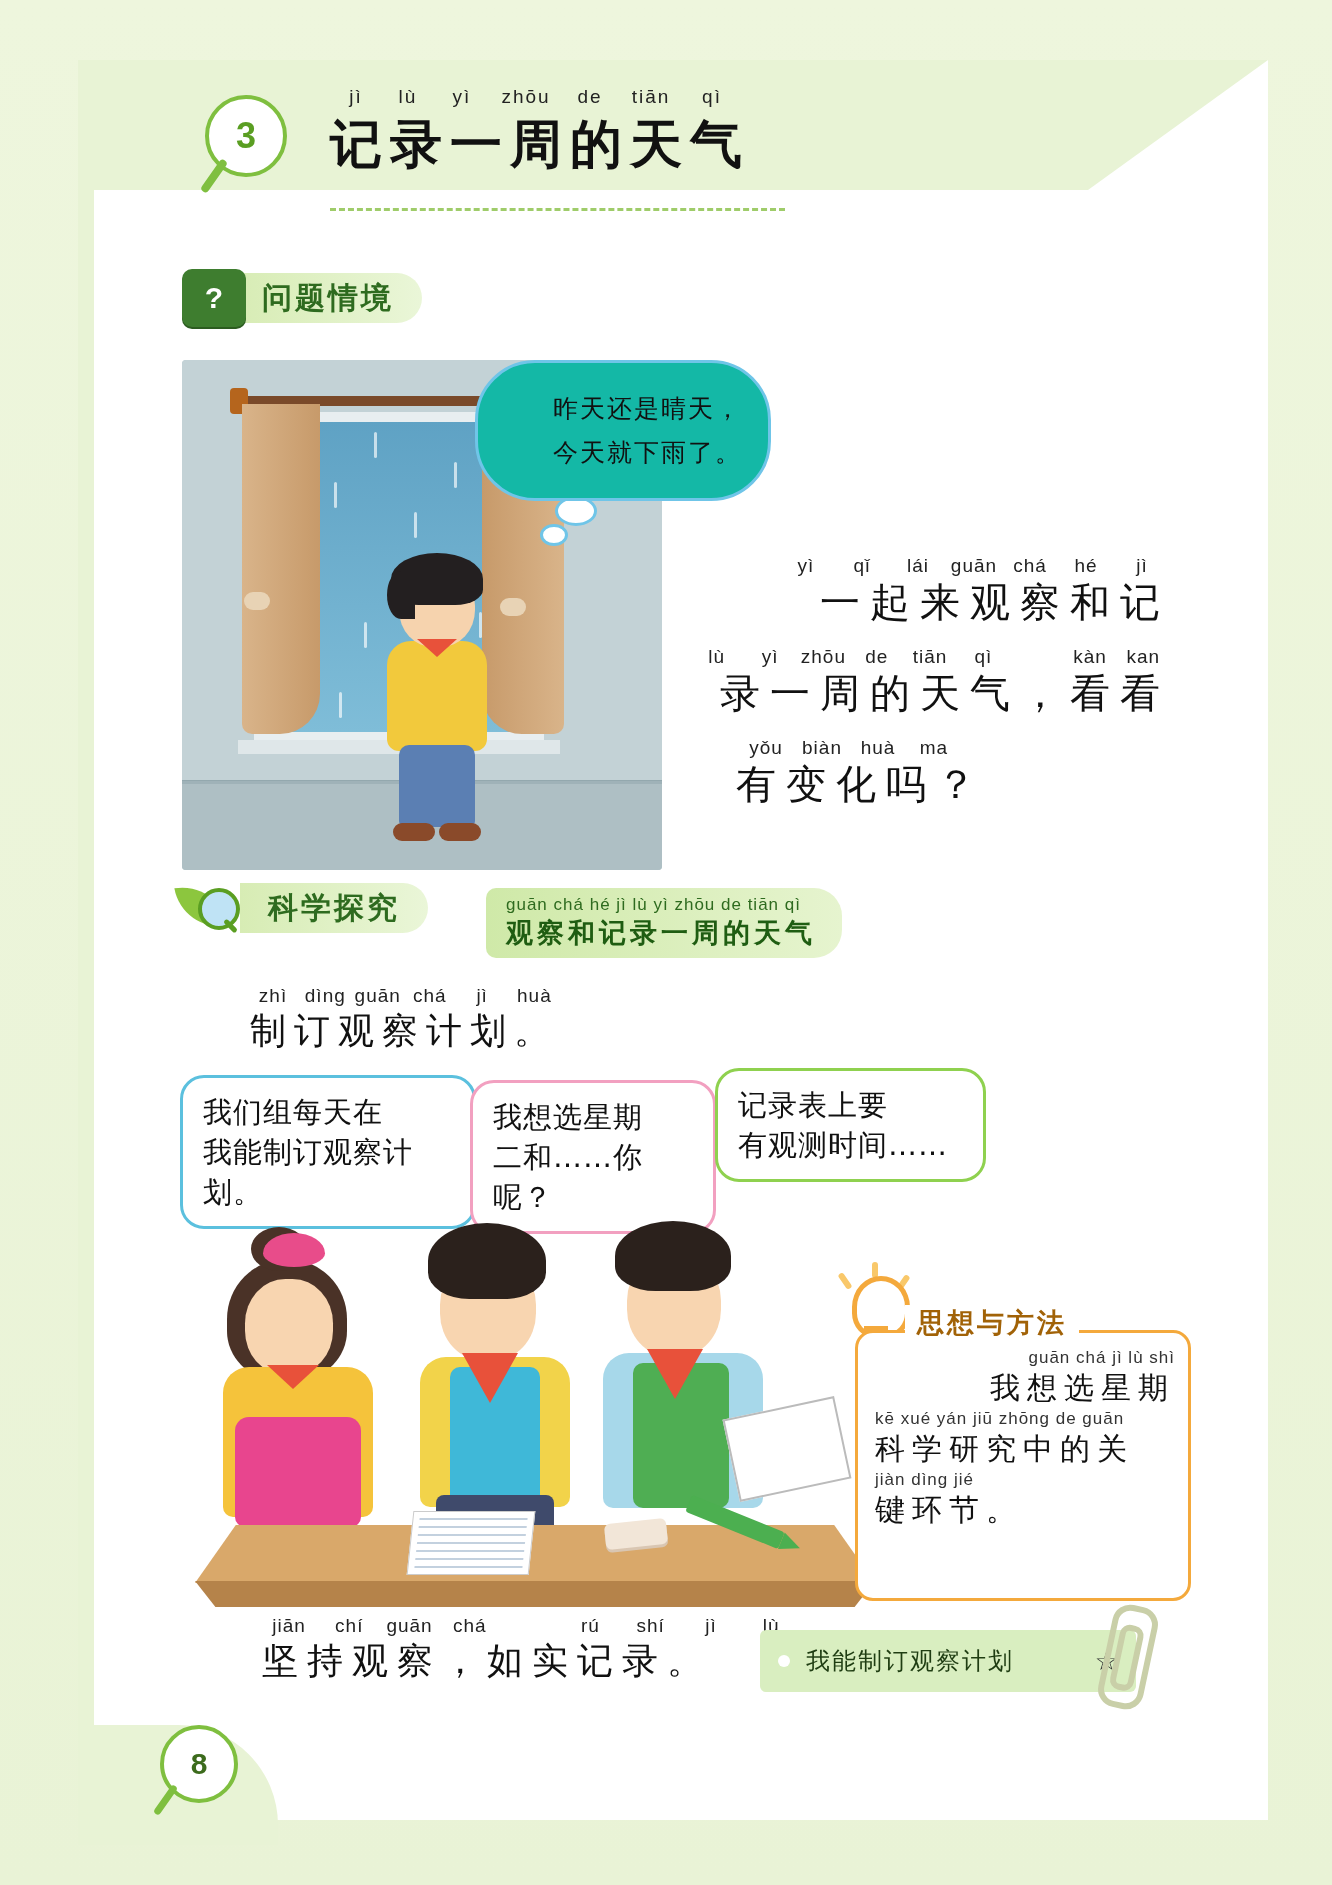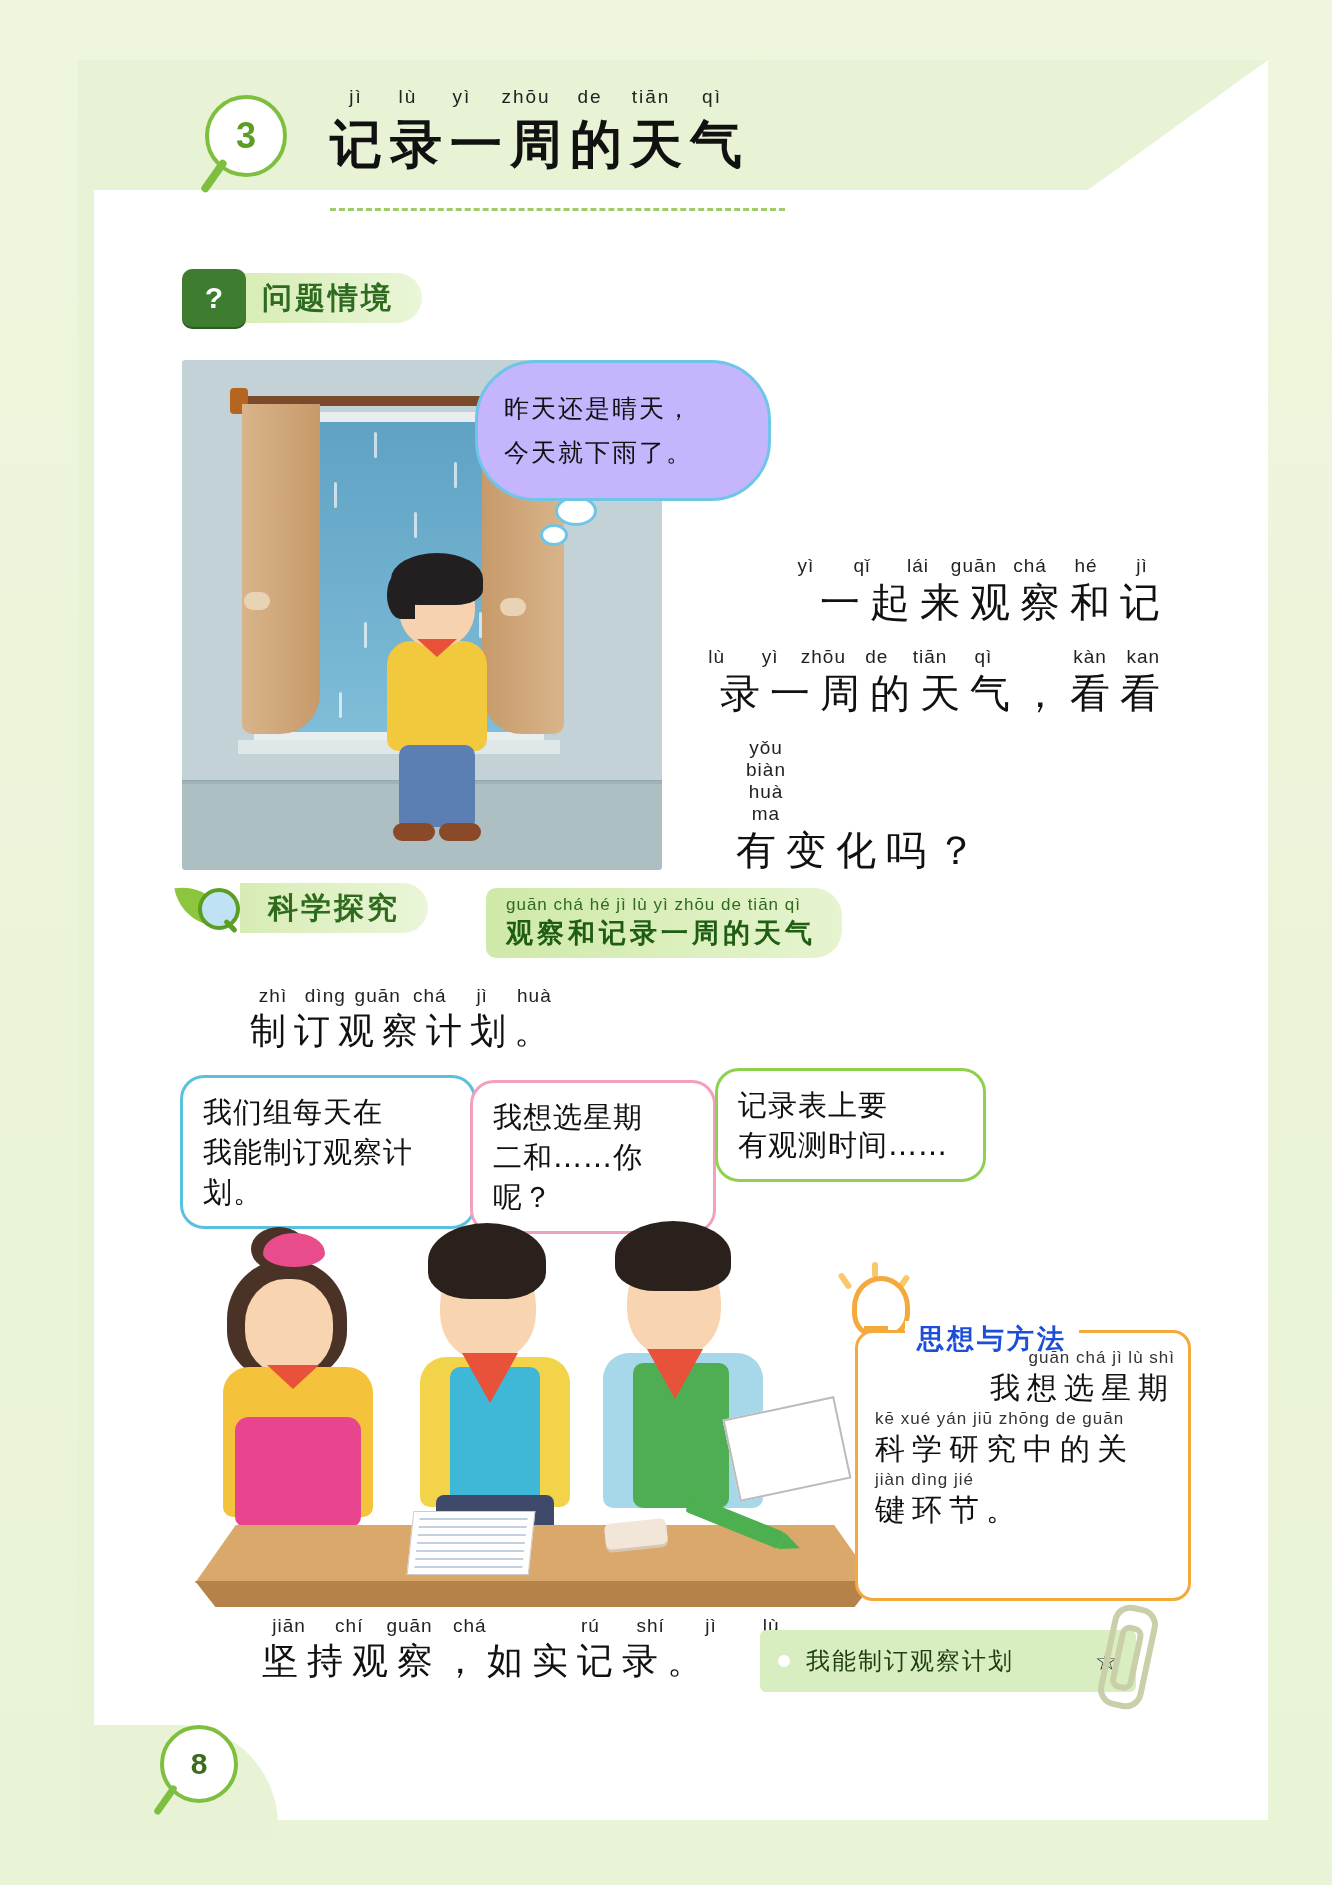--- a/index.html
+++ b/index.html
@@ -113,23 +113,23 @@
   .boy-head{position:absolute;left:22px;top:10px;width:76px;height:82px;border-radius:50% 50% 45% 45%;background:#f6d3ae;}
   .boy-hair{position:absolute;left:14px;top:-2px;width:92px;height:52px;background:#231f20;border-radius:50% 50% 30% 30%;}
   .boy-hair2{position:absolute;left:10px;top:16px;width:28px;height:48px;background:#231f20;border-radius:50% 0 0 50%;}
   .boy-body{position:absolute;left:10px;top:86px;width:100px;height:110px;background:#f2c93c;border-radius:24px 24px 12px 12px;}
   .boy-collar{position:absolute;left:40px;top:84px;width:40px;height:18px;background:#e8513a;clip-path:polygon(0 0,100% 0,50% 100%);}
   .boy-legs{position:absolute;left:22px;top:190px;width:76px;height:82px;background:#5b7fb3;border-radius:10px 10px 6px 6px;}
   .boy-shoe-l{position:absolute;left:16px;top:268px;width:42px;height:18px;background:#8a4a2a;border-radius:9px;}
   .boy-shoe-r{position:absolute;left:62px;top:268px;width:42px;height:18px;background:#8a4a2a;border-radius:9px;}
 
   .bubble-cloud{
-    position:absolute;left:475px;top:360px;width:290px;height:135px;background:#c4b5fd;
+    position:absolute;left:475px;top:360px;width:290px;height:135px;background:#14b8a6;
     border:3px solid #6fc5e8;border-radius:60px;
-    display:flex;align-items:center;justify-content:flex-start;
+    display:flex;align-items:center;justify-content:flex-end;
   }
   .bubble-cloud .txt{
     font-size:25px;line-height:44px;color:#111;letter-spacing:2px;text-align:left;
     font-family:"DejaVu Sans", sans-serif;padding:0 26px;
   }
   .bub-dot1{position:absolute;left:555px;top:496px;width:36px;height:24px;background:#fff;border:3px solid #6fc5e8;border-radius:50%;}
   .bub-dot2{position:absolute;left:540px;top:524px;width:22px;height:16px;background:#fff;border:3px solid #6fc5e8;border-radius:50%;}
 
   
   .right-text{position:absolute;left:690px;top:555px;width:480px;}
@@ -207,23 +207,22 @@
   .br-scarf{position:absolute;left:62px;top:132px;width:56px;height:50px;background:#e8513a;clip-path:polygon(0 0,100% 0,50% 100%);}
   .br-book{position:absolute;left:145px;top:190px;width:110px;height:80px;background:#fff;border:2px solid #bbb;transform:rotate(-12deg);}
 
   
   .idea-box{
     position:absolute;left:855px;top:1330px;width:330px;height:265px;
     border:3px solid #f4a93c;border-radius:18px;background:#fff;
   }
   .idea-title{
     position:absolute;left:905px;top:1305px;background:#fff;padding:0 12px;
-    font-size:27px;font-weight:bold;color:#1d4ed8;letter-spacing:3px;
+    font-size:27px;font-weight:bold;color:#a16207;letter-spacing:3px;
     font-family:Liberation Serif, serif;
-    margin-top:16px;
   }
   .bulb{position:absolute;left:838px;top:1268px;width:74px;height:80px;}
   .bulb-glass{position:absolute;left:14px;top:8px;width:48px;height:52px;border:5px solid #f4a93c;border-radius:50% 50% 40% 40%;background:#fff;}
   .bulb-base{position:absolute;left:26px;top:58px;width:24px;height:16px;background:#f4a93c;border-radius:0 0 6px 6px;}
   .ray{position:absolute;background:#f9c86a;border-radius:3px;}
   .idea-text{position:absolute;left:875px;top:1348px;width:300px;}
   .idea-text .pin{font-size:17px;color:#333;letter-spacing:1px;text-align:center;}
   .idea-text .pin.r{text-align:right;}
   .idea-text .han{font-size:30px;color:#111;letter-spacing:7px;font-family:"DejaVu Sans", sans-serif;text-align:right;}
 
@@ -357,21 +356,21 @@
       <span>de</span>
       <span>tiān</span>
       <span>qì</span>
       <span></span>
       <span>kàn</span>
       <span>kan</span>
     </div>
     <div class="hline">录一周的天气，看看</div>
   </div>
   <div class="ptl">
-    <div class="pline" style="justify-content:flex-start;padding-left:48px;flex-direction:column;">
+    <div class="pline" style="justify-content:flex-start;padding-left:48px;">
       <span>yǒu</span>
       <span>biàn</span>
       <span>huà</span>
       <span>ma</span>
     </div>
     <div class="hline" style="text-align:left;padding-left:46px;">有变化吗？</div>
   </div>
 </div>
 
 <div class="sec-chip" style="left:178px;top:880px;">

